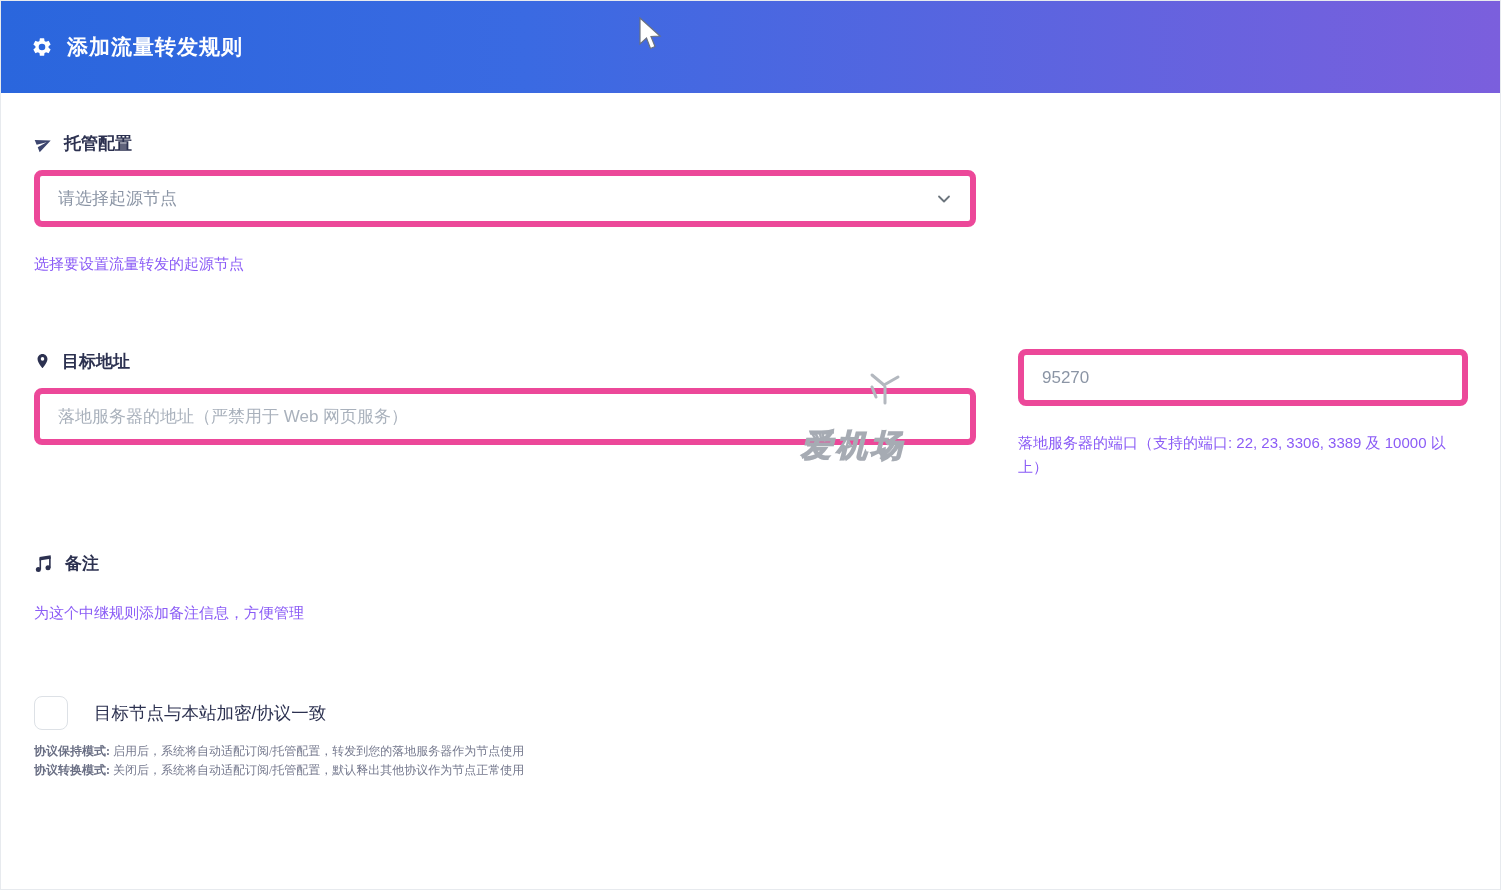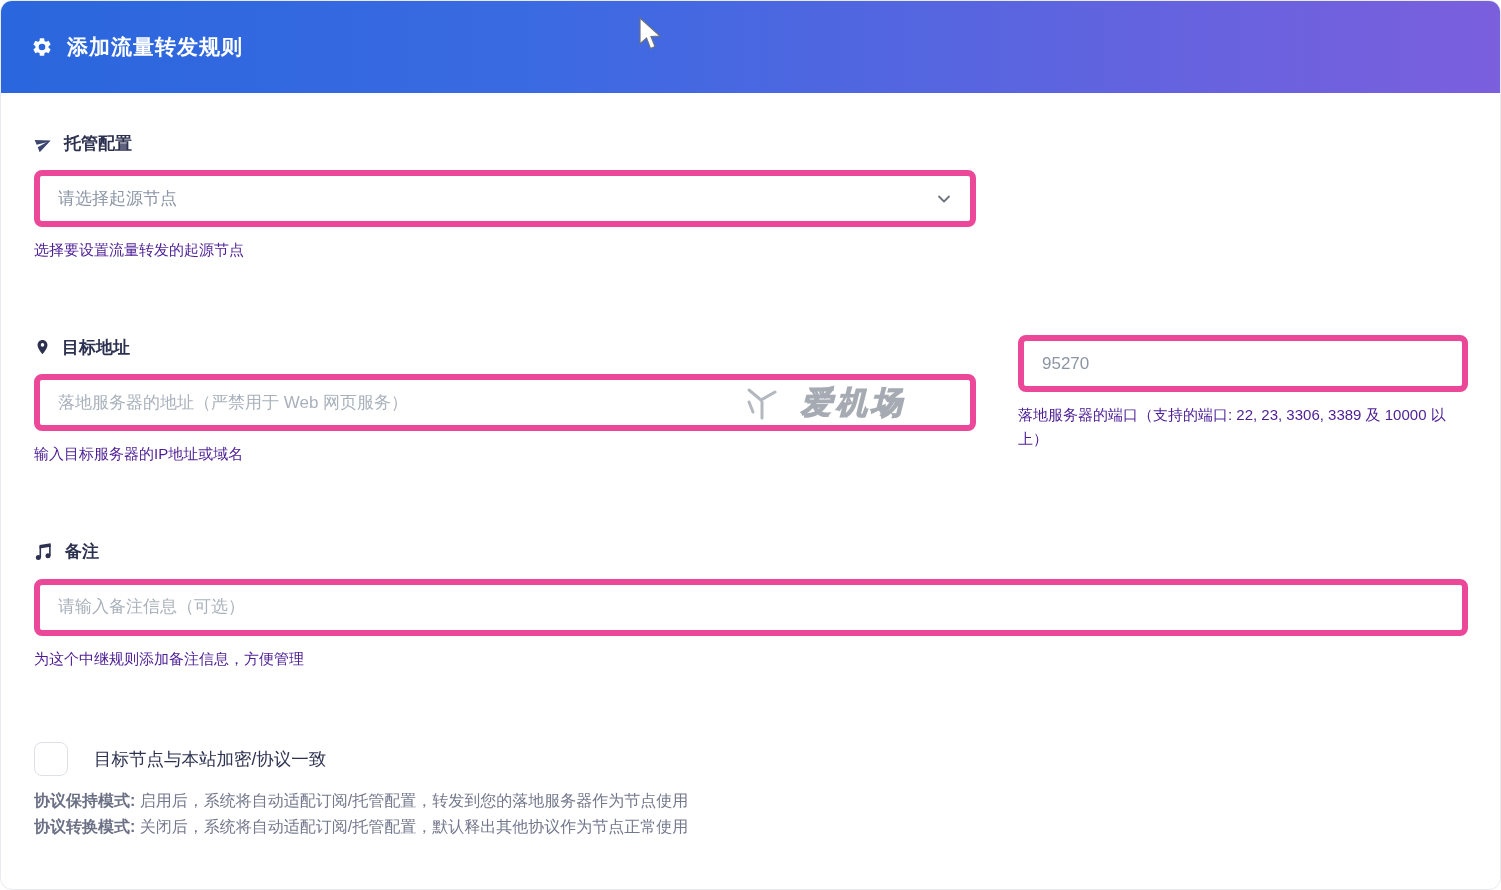--- a/index.html
+++ b/index.html
@@ -4,21 +4,21 @@
 <style>
   * { margin:0; padding:0; box-sizing:border-box; }
   html,body { background:#fff; }
   body {
     font-family: "Liberation Sans", "DejaVu Sans", sans-serif;
     width:1501px; height:890px; position:relative; overflow:hidden;
     color:#2f3550;
   }
   .card {
     position:absolute; inset:0;
-    border:1px solid #e7eaee; border-radius:12px;
+    border:1px solid #e7eaee; border-radius:0;
     overflow:hidden; background:#fff;
   }
   
   .header {
     height:92px;
     background:linear-gradient(90deg,#2a66dd 0%,#3a6ae2 35%,#7b5fdd 100%);
     display:flex; align-items:center; padding:0 30px;
     position:relative;
   }
   .header-title {
@@ -44,21 +44,21 @@
   .control {
     width:100%; height:57px;
     border:6px solid #ec4899; border-radius:8px;
     background:#fff; font-size:17px;
     padding:0 18px;
     font-family:"Liberation Sans","DejaVu Sans",sans-serif;
     color:#495057; outline:none;
   }
   .control::placeholder { color:#a9b1bc; opacity:1; }
   input.gray-value { color:#8b95a5; }
-  .helper { margin-top:11px; font-size:15px; color:#4c1d95; line-height:1.55; max-width:460px; }
+  .helper { margin-top:25px; font-size:15px; color:#8b5cf6; line-height:1.55; max-width:460px; }
   .helper.wide { max-width:none; }
   
   .select {
     display:flex; align-items:center; justify-content:space-between;
     cursor:pointer;
   }
   .select .placeholder { color:#8b95a5; }
   .select svg { flex:0 0 auto; }
   
   .control.disabled {
@@ -66,35 +66,35 @@
     display:flex; align-items:center; cursor:not-allowed;
   }
   .mosaic { display:flex; align-items:center; gap:9px; filter:blur(1.2px); }
   .mosaic .blk { display:grid; grid-template-columns:repeat(3,12px); grid-auto-rows:12px; }
   .mosaic .blk i { display:block; }
   .mosaic .sq { width:11px; height:13px; background:#c2cad3; }
   
   .input-wrap { position:relative; }
   .watermark {
     position:absolute; right:70px; top:50%; transform:translateY(-50%);
-    display:flex; align-items:flex-start; gap:18px; pointer-events:none;
+    display:flex; align-items:flex-end; gap:18px; pointer-events:none;flex-direction:column;
   }
   .watermark-text {
     font-size:31px; font-weight:700; font-style:italic; letter-spacing:4px;
     color:#ffffff; -webkit-text-stroke:1.3px #a6abb3;
     text-shadow:0 0 1px #b9bdc4;
   }
   
   .check-row { display:flex; align-items:center; gap:26px; margin-bottom:12px;margin-top:14px; }
   .checkbox {
     width:34px; height:34px; background:#fff;
     border:1.5px solid #dde1e6; border-radius:8px; cursor:pointer; flex:0 0 auto;
   }
   .check-label { font-size:17.5px; color:#2c3150; font-weight:500; cursor:default; }
-  .mode-note { font-size:16px; color:#74788d; line-height:1.62; }
+  .mode-note { font-size:12px; color:#74788d; line-height:1.62;font-family:Liberation Serif, serif; }
   .mode-note b { font-weight:700; color:#6b7085; }
 </style>
 </head>
 <body>
 
 <div class="card">
 
   <div class="header">
     <div class="header-title">
       <svg width="22" height="22" viewBox="0 0 24 24" fill="#ffffff">
@@ -141,42 +141,40 @@
           <div class="watermark">
             <svg width="42" height="40" viewBox="0 0 42 40" fill="none" stroke="#b3b8bf" stroke-width="3" stroke-linecap="round">
               <line x1="20" y1="18" x2="8" y2="8"></line>
               <line x1="20" y1="18" x2="34" y2="10"></line>
               <line x1="21" y1="20" x2="21" y2="36"></line>
               <line x1="8" y1="20" x2="12" y2="30"></line>
             </svg>
             <span class="watermark-text">爱机场</span>
           </div>
         </div>
-        <div class="helper">输入目标服务器的IP地址或域名</div>
       </div>
 
       <div>
         <input class="control gray-value" type="text" value="95270" style="">
         <div class="helper wide">落地服务器的端口（支持的端口: 22, 23, 3306, 3389 及 10000 以上）</div>
       </div>
     </div>
 
     <div class="row single">
       <div>
         <div class="field-label">
           <svg width="20" height="20" viewBox="0 0 24 24" fill="#2c3150">
             <circle cx="5.2" cy="18.6" r="3"></circle>
             <circle cx="16.8" cy="16.6" r="3"></circle>
             <rect x="6.6" y="5.2" width="1.9" height="13.4"></rect>
             <rect x="18.1" y="3.2" width="1.9" height="13.4"></rect>
             <polygon points="6.6,3.6 20,1.4 20,5.6 6.6,7.8"></polygon>
           </svg>
           <span>备注</span>
         </div>
-        <input class="control" type="text" placeholder="请输入备注信息（可选）" style="">
         <div class="helper">为这个中继规则添加备注信息，方便管理</div>
       </div>
     </div>
 
     <div>
       <div class="check-row">
         <span class="checkbox" role="checkbox" aria-checked="false"></span>
         <span class="check-label">目标节点与本站加密/协议一致</span>
       </div>
       <div class="mode-note">

